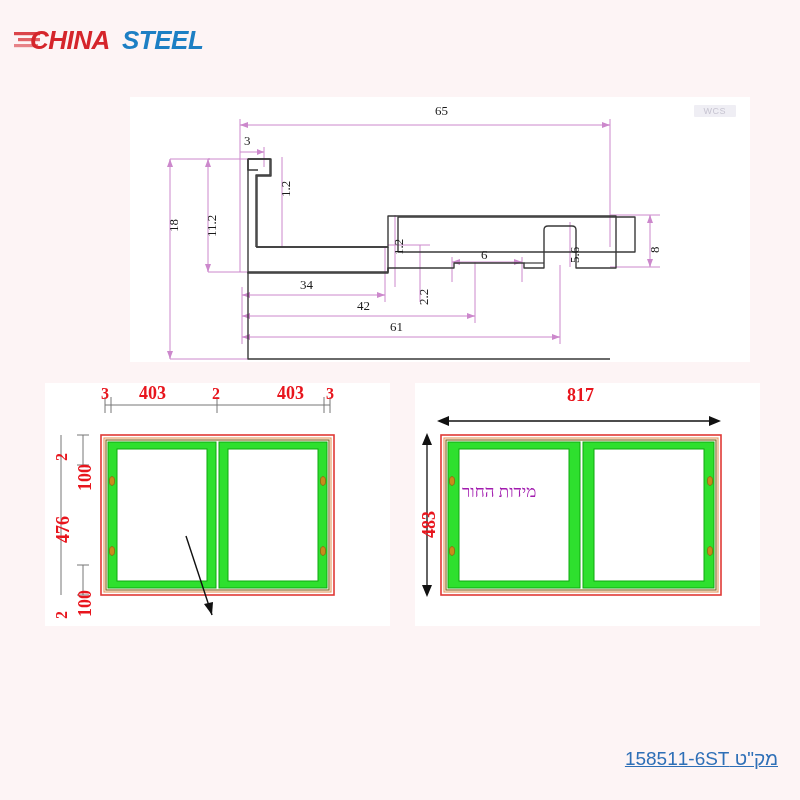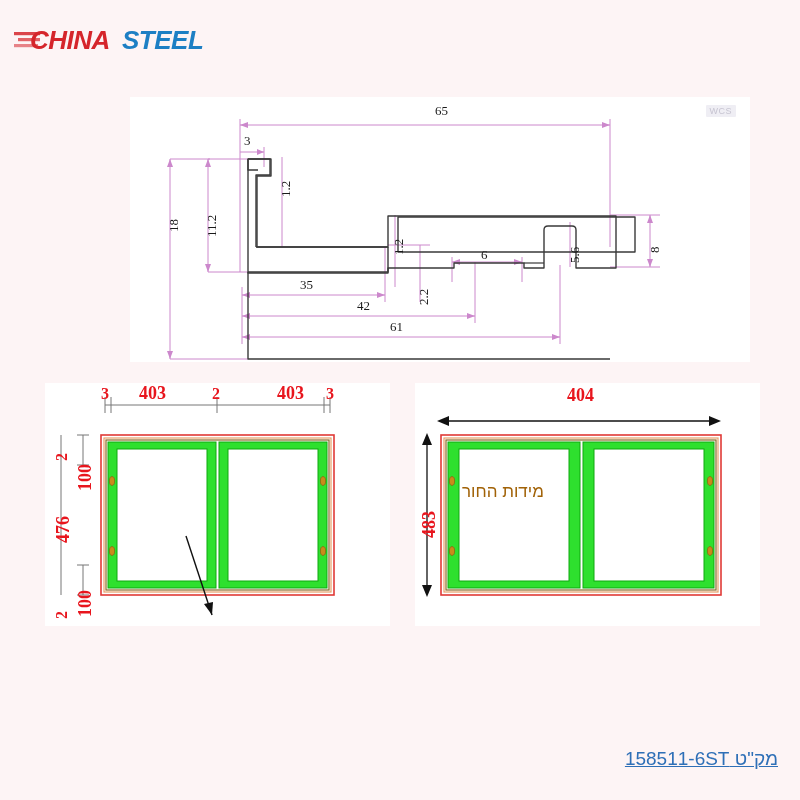--- a/index.html
+++ b/index.html
@@ -21,21 +21,21 @@
   #panel-profile{left:130px;top:97px;width:620px;height:265px;}
   #panel-door-left{left:45px;top:383px;width:345px;height:243px;}
   #panel-door-right{left:415px;top:383px;width:345px;height:243px;}
   .panel svg{display:block;position:absolute;left:0;top:0;}
 
   
   .wcs{
     position:absolute;right:14px;top:8px;
     font-family:"Liberation Sans",sans-serif;
     font-size:9px;color:#b9b6c6;letter-spacing:.5px;
-    background:#eceaf2;padding:1px 4px;border-radius:1px;
+    background:#eceaf2;padding:1px 10px;border-radius:1px;
     opacity:.8;
   }
 
   
   .dimtxt{
     position:absolute;
     font-family:"Liberation Serif",serif;
     font-size:13px;color:#1a1a1a;
     white-space:nowrap;
   }
@@ -49,22 +49,22 @@
     font-size:16px;color:#e8151d;
     white-space:nowrap;
   }
   .reddim.big{font-size:18px;}
   .reddim.rot{transform:rotate(-90deg);transform-origin:left top;}
 
   
   .heb{
     position:absolute;
     direction:rtl;
-    font-family:Liberation Sans, sans-serif;
-    color:#a16207;
+    font-family:Liberation Serif, serif;
+    color:#a21caf;
     white-space:nowrap;
   }
   #caption-door{
     left:118px;top:658px;font-size:18px;
   }
   #label-hole{
     left:462px;top:482px;font-size:17px;
   }
   #sku{
     position:absolute;right:22px;top:748px;
@@ -236,21 +236,21 @@
     <div class="dimtxt rot" style="left:261px;top:158px;">1.2</div>
 
     <div class="dimtxt rot" style="left:286px;top:208px;">2.2</div>
 
     <div class="dimtxt" style="left:351px;top:150px;">6</div>
 
     <div class="dimtxt rot" style="left:437px;top:166px;">5.6</div>
 
     <div class="dimtxt rot" style="left:517px;top:156px;">8</div>
 
-    <div class="dimtxt" style="left:170px;top:180px;">35</div>
+    <div class="dimtxt" style="left:170px;top:180px;">34</div>
 
     <div class="dimtxt" style="left:227px;top:201px;">42</div>
 
     <div class="dimtxt" style="left:260px;top:222px;">61</div>
   </div>
 
   <div class="panel" id="panel-door-left">
     <svg width="345" height="243" viewBox="0 0 345 243" xmlns="http://www.w3.org/2000/svg">
 
       <g stroke="#777" stroke-width="1" fill="none">
@@ -333,21 +333,21 @@
       <rect x="179" y="66" width="110" height="132" fill="#ffffff" stroke="#0fa80f" stroke-width="1"></rect>
 
       <g fill="#c98b1c" stroke="#8a5c10" stroke-width=".7">
         <ellipse cx="37" cy="98" rx="2.6" ry="4.4"></ellipse>
         <ellipse cx="37" cy="168" rx="2.6" ry="4.4"></ellipse>
         <ellipse cx="295" cy="98" rx="2.6" ry="4.4"></ellipse>
         <ellipse cx="295" cy="168" rx="2.6" ry="4.4"></ellipse>
       </g>
     </svg>
 
-    <div class="reddim big" style="left:152px;top:2px;">404</div>
+    <div class="reddim big" style="left:152px;top:2px;">817</div>
 
     <div class="reddim rot big" style="left:4px;top:155px;">483</div>
   </div>
 
   <div class="heb" id="label-hole">מידות החור</div>
 
 
   <div id="sku">מק"ט 158511-6ST</div>
 
 </div>

